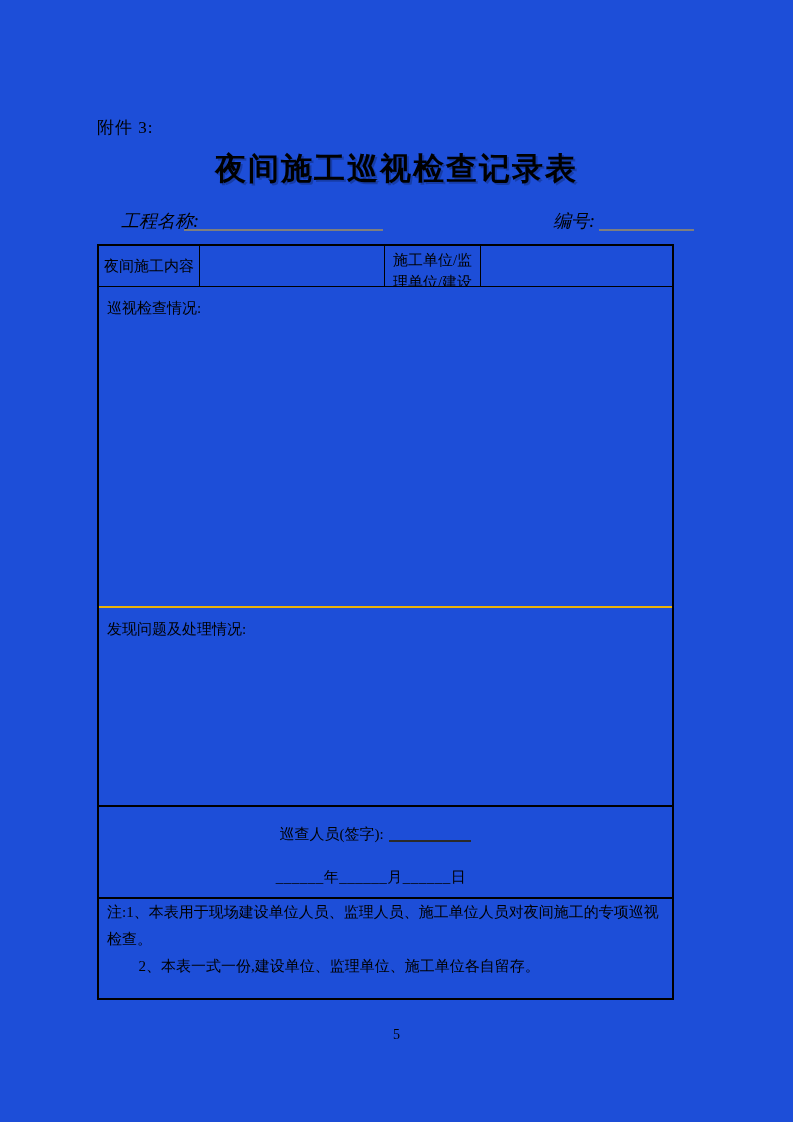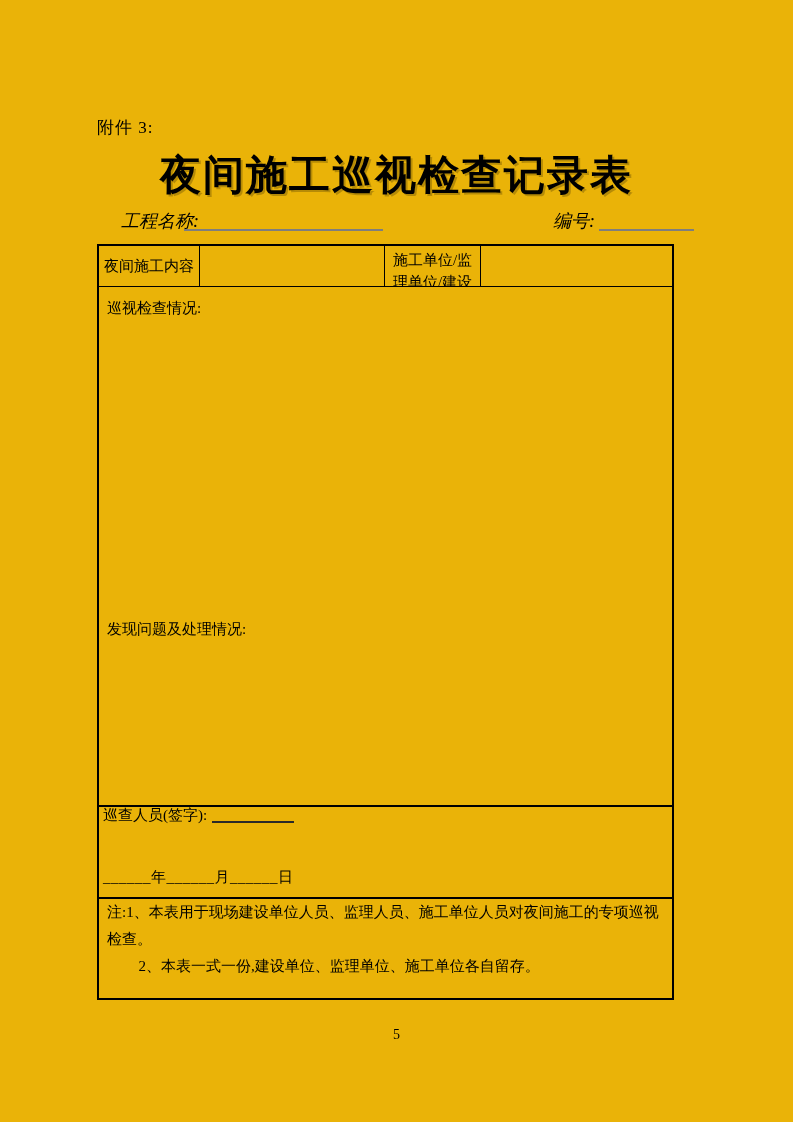--- a/index.html
+++ b/index.html
@@ -1,34 +1,34 @@
 <!DOCTYPE html>
 <html><head>
 <meta charset="utf-8">
 <style>
   * { margin:0; padding:0; box-sizing:border-box; }
   html,body { background:#e8e8e8; }
   .page {
     position:relative;
     width:793px; height:1122px;
     margin:0 auto;
-    background:#eab308;
+    background:#1d4ed8;
     color:#000;
     font-family:"Liberation Serif","DejaVu Serif",serif;
     overflow:hidden;
   }
   .attachment {
     position:absolute; left:97px; top:116px;
     font-size:17px; letter-spacing:1px;
   }
   .title {
     position:absolute; left:0; right:0; top:148px;
     text-align:center;
     font-family:"Liberation Sans","DejaVu Sans",sans-serif;
-    font-size:41px; font-weight:bold; letter-spacing:2px;
+    font-size:31px; font-weight:bold; letter-spacing:2px;
     text-shadow:2px 2px 0 rgba(0,0,0,0.22);
   }
   .meta { position:absolute; left:16px; top:209px; width:100%; height:24px; font-size:18px;font-style:italic; }
   .meta-label { position:absolute; top:0; }
   .project-label { left:105px; }
   .number-label { left:537px; }
   .blank-line { position:absolute; height:0; border-bottom:2px solid #7e7e7e; }
   .project-blank { left:168px; top:20px; width:199px; }
   .number-blank { left:583px; top:20px; width:95px; }
 
@@ -43,23 +43,22 @@
   .cell { height:100%; }
   .c1 { width:101px; border-right:1px solid #000; display:flex; align-items:center; justify-content:center; text-align:center; }
   .c2 { width:185px; border-right:1px solid #000; }
   .c3 { width:96px; border-right:1px solid #000; text-align:center; line-height:22px; padding:3px 2px 0 2px; overflow:hidden; word-break:break-all; }
   .c4 { flex:1; }
   .section-inspection { height:321px; border-bottom:2px solid #eab308; padding:11px 0 0 8px; }
   .section-problems  { height:199px; border-bottom:2px solid #000; padding:11px 24px 0 8px; }
   .signature-row {
     height:92px; border-bottom:2px solid #000;
     display:flex; flex-direction:column;
-    justify-content:flex-end; align-items:flex-start;
+    justify-content:flex-end; align-items:center;
     padding:0 25px 9px 4px;
-    gap:19px;
   }
   .sig-line { display:flex; align-items:flex-end; }
   .sig-blank { display:inline-block; position:static; width:82px; border-bottom:2px solid #2a2a2a; margin:0 0 3px 5px; }
   .date-line { margin-top:22px; padding-right:8px; letter-spacing:0.5px; }
   .notes-row { height:81px; padding:0 12px 0 8px; line-height:27px; }
   .notes-row p { margin:0; }
   .note-2 { text-indent:2.1em; }
   .page-number {
     position:absolute; left:0; right:0; top:1027px;
     text-align:center; font-size:14px;

